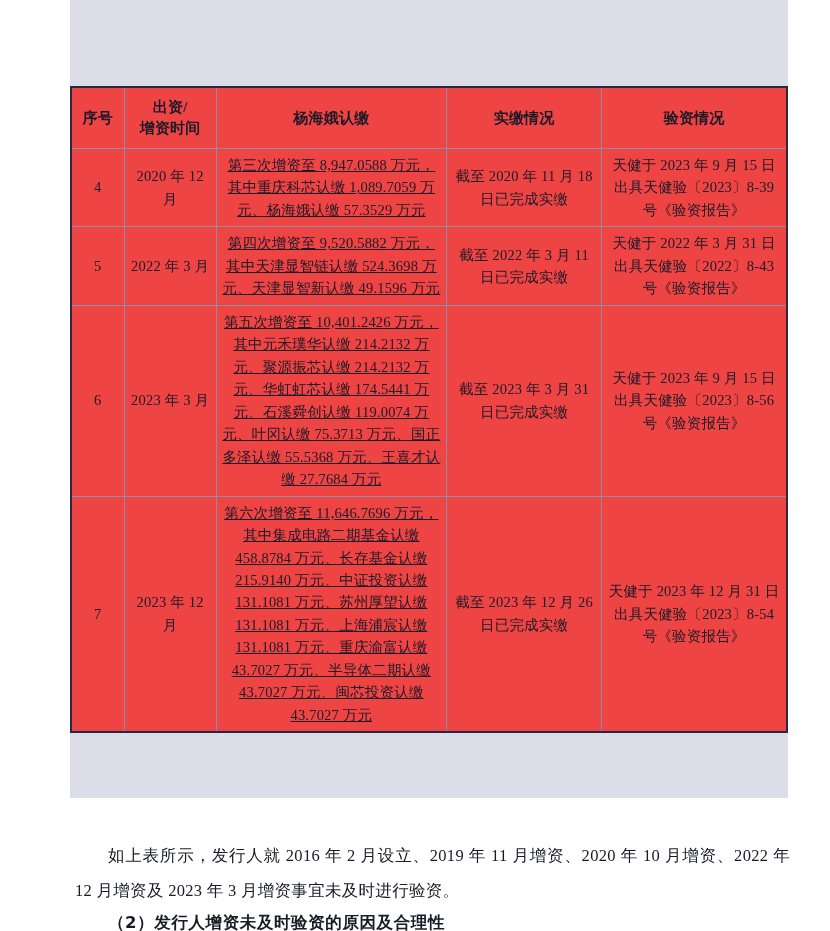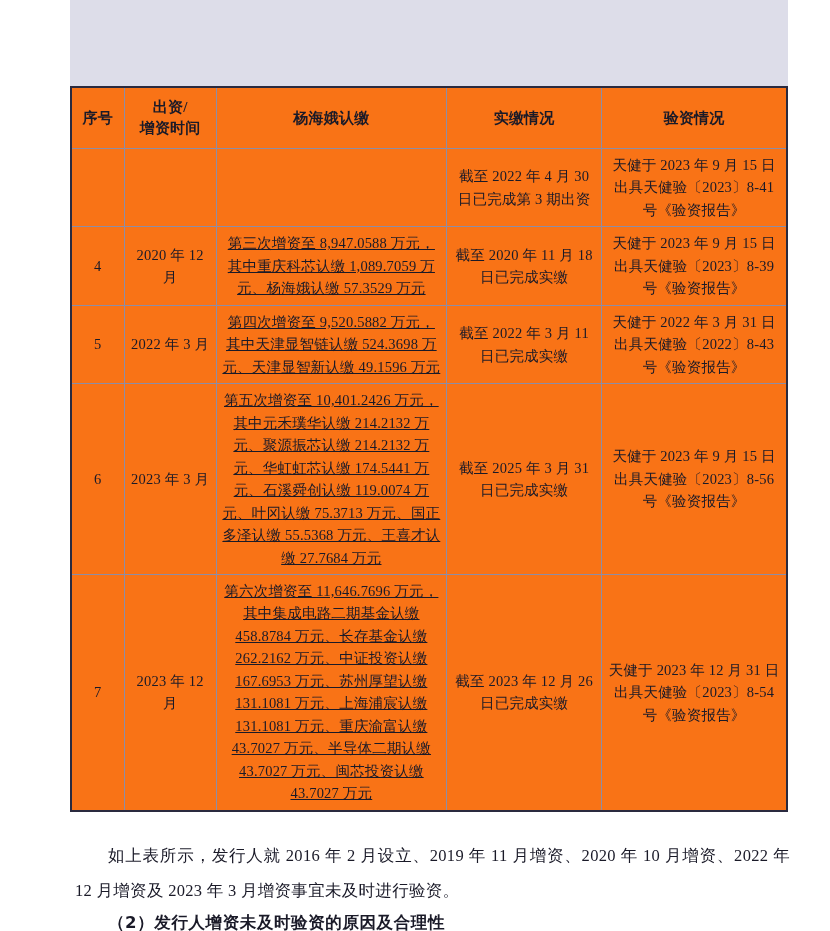--- a/index.html
+++ b/index.html
@@ -35,21 +35,21 @@
   #cap-table-wrap {
     position: absolute;
     left: 70px;
     top: 86px;
     width: 718px;
   }
   table.cap-table {
     width: 718px;
     border-collapse: collapse;
     table-layout: fixed;
-    background: #f97316;
+    background: #ef4444;
     border: 2px solid #2a2a3f;
   }
   table.cap-table td,
   table.cap-table th {
     border: 1px solid #8d8da6;
     vertical-align: middle;
     text-align: center;
     padding: 5px 5px;
     font-size: 14.5px;
     line-height: 1.55;
@@ -118,51 +118,44 @@
             <span>出资/</span><br>
             <span>增资时间</span>
           </th>
           <th>杨海娥认缴</th>
           <th>实缴情况</th>
           <th>验资情况</th>
         </tr>
       </thead>
       <tbody id="table-body">
           <tr>
-            <td></td>
-            <td></td>
-            <td class="cell-incr"></td>
-            <td>截至 2022 年 4 月 30 日已完成第 3 期出资</td>
-            <td>天健于 2023 年 9 月 15 日出具天健验〔2023〕8-41 号《验资报告》</td>
-          </tr>
-          <tr>
             <td>4</td>
             <td>2020 年 12 月</td>
             <td class="cell-incr">第三次增资至 8,947.0588 万元，其中重庆科芯认缴 1,089.7059 万元、杨海娥认缴 57.3529 万元</td>
             <td>截至 2020 年 11 月 18 日已完成实缴</td>
             <td>天健于 2023 年 9 月 15 日出具天健验〔2023〕8-39 号《验资报告》</td>
           </tr>
           <tr>
             <td>5</td>
             <td>2022 年 3 月</td>
             <td class="cell-incr">第四次增资至 9,520.5882 万元，其中天津显智链认缴 524.3698 万元、天津显智新认缴 49.1596 万元</td>
             <td>截至 2022 年 3 月 11 日已完成实缴</td>
             <td>天健于 2022 年 3 月 31 日出具天健验〔2022〕8-43 号《验资报告》</td>
           </tr>
           <tr>
             <td>6</td>
             <td>2023 年 3 月</td>
             <td class="cell-incr">第五次增资至 10,401.2426 万元，其中元禾璞华认缴 214.2132 万元、聚源振芯认缴 214.2132 万元、华虹虹芯认缴 174.5441 万元、石溪舜创认缴 119.0074 万元、叶冈认缴 75.3713 万元、国正多泽认缴 55.5368 万元、王喜才认缴 27.7684 万元</td>
-            <td>截至 2025 年 3 月 31 日已完成实缴</td>
+            <td>截至 2023 年 3 月 31 日已完成实缴</td>
             <td>天健于 2023 年 9 月 15 日出具天健验〔2023〕8-56 号《验资报告》</td>
           </tr>
           <tr>
             <td>7</td>
             <td>2023 年 12 月</td>
-            <td class="cell-incr">第六次增资至 11,646.7696 万元，其中集成电路二期基金认缴 458.8784 万元、长存基金认缴 262.2162 万元、中证投资认缴 167.6953 万元、苏州厚望认缴 131.1081 万元、上海浦宸认缴 131.1081 万元、重庆渝富认缴 43.7027 万元、半导体二期认缴 43.7027 万元、闽芯投资认缴 43.7027 万元</td>
+            <td class="cell-incr">第六次增资至 11,646.7696 万元，其中集成电路二期基金认缴 458.8784 万元、长存基金认缴 215.9140 万元、中证投资认缴 131.1081 万元、苏州厚望认缴 131.1081 万元、上海浦宸认缴 131.1081 万元、重庆渝富认缴 43.7027 万元、半导体二期认缴 43.7027 万元、闽芯投资认缴 43.7027 万元</td>
             <td>截至 2023 年 12 月 26 日已完成实缴</td>
             <td>天健于 2023 年 12 月 31 日出具天健验〔2023〕8-54 号《验资报告》</td>
           </tr>
         </tbody>
     </table>
   </div>
 
   <p class="para" id="para-summary">如上表所示，发行人就 2016 年 2 月设立、2019 年 11 月增资、2020 年 10 月增资、2022 年 12 月增资及 2023 年 3 月增资事宜未及时进行验资。</p>
 
   <p class="para" id="para-heading">（2）发行人增资未及时验资的原因及合理性</p>

